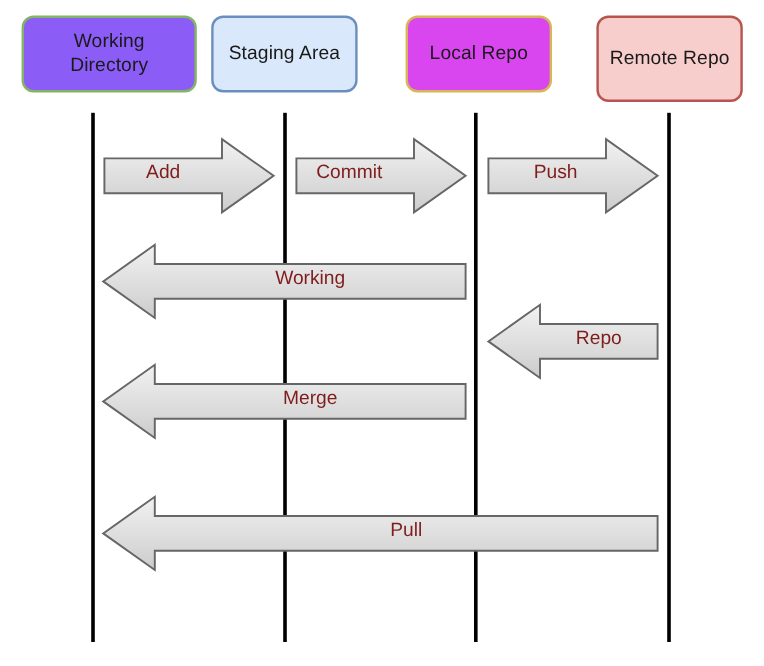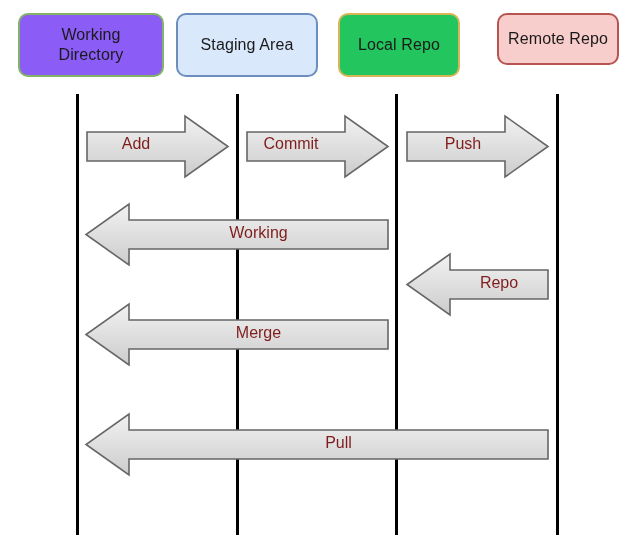--- a/index.html
+++ b/index.html
@@ -66,31 +66,31 @@
     <div class="lane-line" style="left: 76px; top: 94px; height: 441px;"></div>
     <div class="lane-line" style="left: 236px; top: 94px; height: 441px;"></div>
     <div class="lane-line" style="left: 395px; top: 94px; height: 441px;"></div>
     <div class="lane-line" style="left: 556px; top: 94px; height: 441px;"></div>
     <div class="node-box" style="left: 18px; top: 13px; width: 146px; height: 64px; background: #8b5cf6; border-color: rgb(130, 179, 102);">
       <div>
         <div>Working</div>
         <div>Directory</div>
       </div>
     </div>
-    <div class="node-box" style="left: 176px; top: 13px; width: 142px; height: 64px; background: rgb(218, 232, 252); border-color: rgb(108, 142, 191);">
+    <div class="node-box" style="left: 176px; top: 13px; width: 122px; height: 64px; background: rgb(218, 232, 252); border-color: rgb(108, 142, 191);">
       <div>
         <div>Staging Area</div>
       </div>
     </div>
-    <div class="node-box" style="left: 338px; top: 13px; width: 122px; height: 64px; background: #22c55e; border-color: rgb(214, 182, 86);">
+    <div class="node-box" style="left: 338px; top: 13px; width: 122px; height: 64px; background: #d946ef; border-color: rgb(214, 182, 86);">
       <div>
         <div>Local Repo</div>
       </div>
     </div>
-    <div class="node-box" style="left: 497px; top: 13px; width: 122px; height: 52px; background: rgb(248, 206, 204); border-color: rgb(184, 84, 80);">
+    <div class="node-box" style="left: 497px; top: 13px; width: 122px; height: 72px; background: rgb(248, 206, 204); border-color: rgb(184, 84, 80);">
       <div>
         <div>Remote Repo</div>
       </div>
     </div>
     <svg width="0" height="0" style="position: absolute;">
       <defs>
         <linearGradient id="arrowGrad" x1="0" y1="0" x2="0" y2="1">
           <stop offset="0%" stop-color="#f2f2f2"></stop>
           <stop offset="100%" stop-color="#cccccc"></stop>
         </linearGradient>

